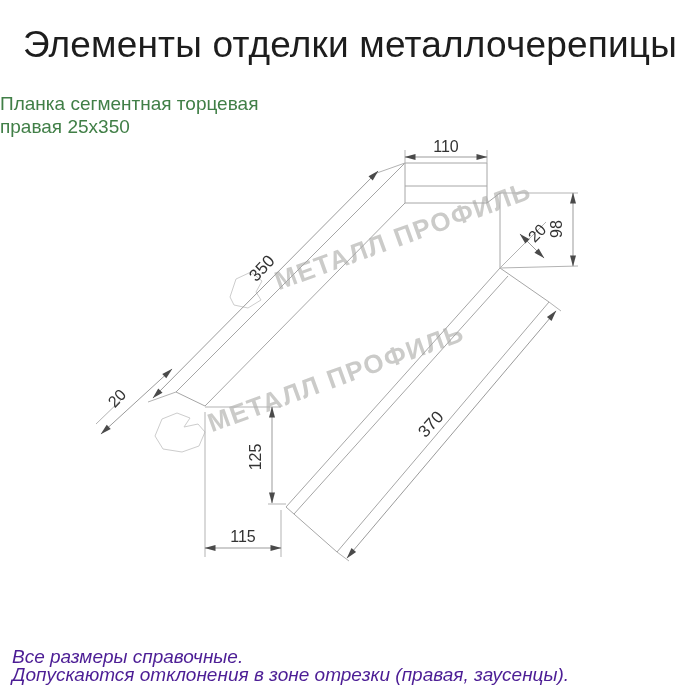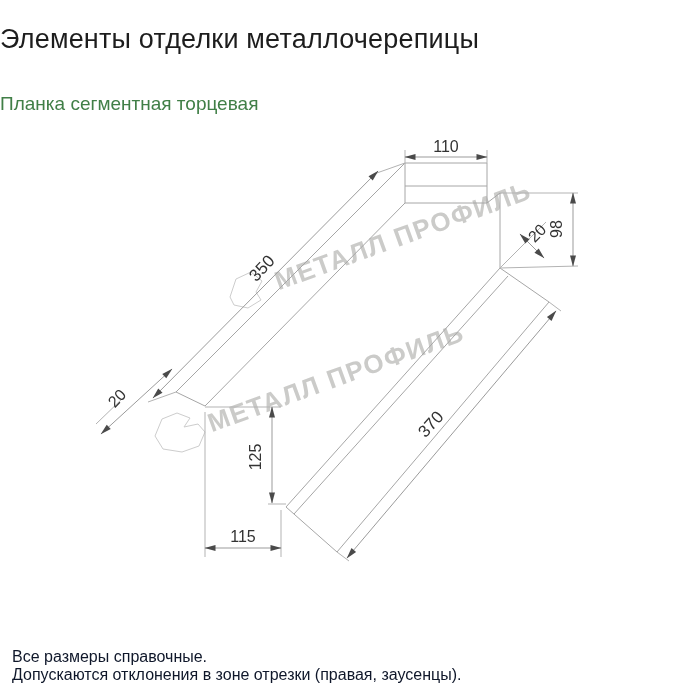--- a/index.html
+++ b/index.html
@@ -1,47 +1,48 @@
 <!DOCTYPE html>
 <html><head>
 <meta charset="utf-8">
 <style>
   html,body{margin:0;padding:0;}
   body{
     width:700px;height:700px;position:relative;background:#ffffff;
     font-family:"Liberation Sans", sans-serif;overflow:hidden;
   }
   .title{
-    position:absolute;top:24px;left:0;width:700px;
-    font-size:27px;color:#1d1d1d;letter-spacing:0.2px;
+    position:absolute;top:24px;left:0;width:700px;text-align:center;
+    font-size:37px;color:#1d1d1d;letter-spacing:0.2px;
   }
   .subtitle{
     position:absolute;top:92px;left:0;width:700px;text-align:left;
     font-size:19px;line-height:23px;color:#417f47;
   }
   .drawing{position:absolute;left:0;top:0;}
   .footer{
     position:absolute;left:12px;bottom:16px;
-    font-size:16px;line-height:18px;color:#0f172a;
+    font-size:19px;line-height:18px;color:#4c1d95;font-style:italic;
   }
   .edge{stroke:#a6a6a6;stroke-width:1;fill:none;}
   .ext{stroke:#b3b3b3;stroke-width:1;fill:none;}
   .dimline{stroke:#9b9b9b;stroke-width:1;fill:none;}
   .break{stroke:#cdcdcd;stroke-width:1;fill:#ffffff;}
   .dimtext{fill:#333333;font-size:16px;font-family:"Liberation Sans",sans-serif;}
   .wmark{fill:#cbcbc9;font-size:26px;font-weight:bold;letter-spacing:1.5px;
          font-family:"Liberation Sans",sans-serif;}
 </style>
 </head>
 <body>
 
 <div class="title">Элементы отделки металлочерепицы</div>
 
 <div class="subtitle">
   <div>Планка сегментная торцевая</div>
+  <div>правая 25х350</div>
 </div>
 
 <svg class="drawing" width="700" height="700" viewBox="0 0 700 700">
   <defs>
     <marker id="arw" markerWidth="12" markerHeight="8" refX="11" refY="4" orient="auto-start-reverse" markerUnits="userSpaceOnUse">
       <path d="M0.5,1 L11.5,4 L0.5,7 Z" fill="#4a4a4a"></path>
     </marker>
   </defs>
 
   <text class="wmark" transform="translate(406,244) rotate(-20)" text-anchor="middle">МЕТАЛЛ ПРОФИЛЬ</text>

